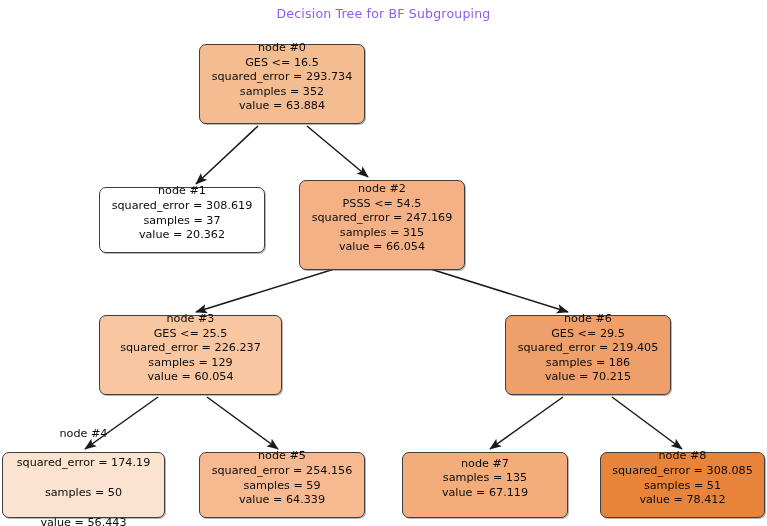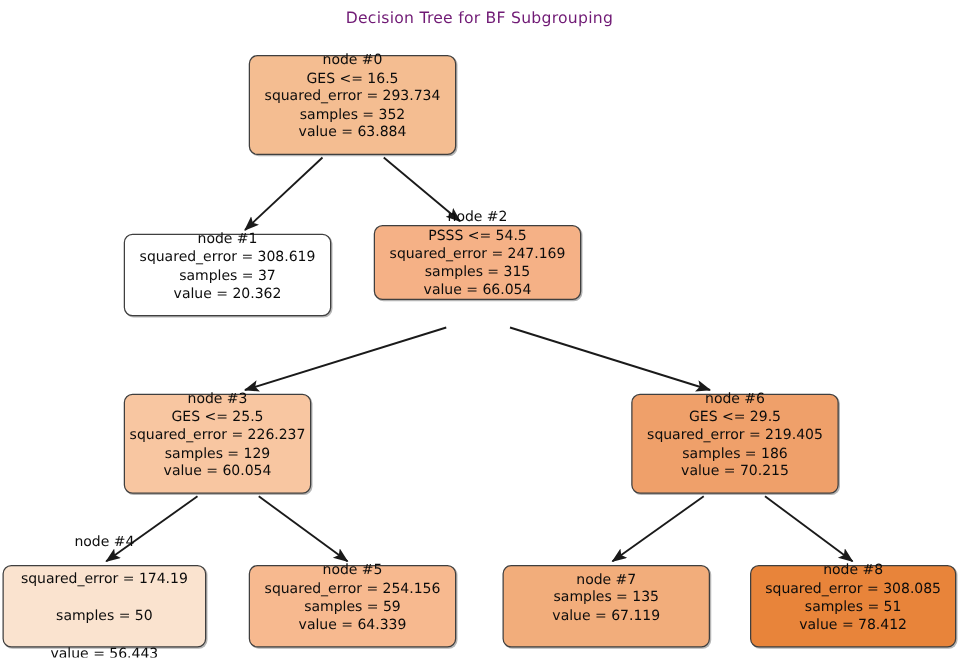--- a/index.html
+++ b/index.html
@@ -29,21 +29,21 @@
     height: 526px;
     z-index: 1;
   }
   .chart-title {
     position: absolute;
     left: 0;
     top: 6px;
     width: 767px;
     text-align: center;
     font-size: 12.5px;
-    color: #701a75;
+    color: #8b5cf6;
     letter-spacing: 0.2px;
     z-index: 3;
   }
   .node {
     position: absolute;
     box-sizing: border-box;
     border: 1.4px solid #3f3f3f;
     border-radius: 7px;
     z-index: 2;
     display: flex;
@@ -93,28 +93,28 @@
         <div class="node-line">squared_error = 293.734</div>
         <div class="node-line">samples = 352</div>
         <div class="node-line">value = 63.884</div>
       </div>
       <div class="node" style="left: 99px; top: 187px; width: 166px; height: 66px; background: rgb(255, 255, 255);">
         <div class="node-line">node #1</div>
         <div class="node-line">squared_error = 308.619</div>
         <div class="node-line">samples = 37</div>
         <div class="node-line">value = 20.362</div>
       </div>
-      <div class="node" style="left: 299px; top: 180px; width: 166px; height: 60px; background: rgb(245, 177, 134);">
+      <div class="node" style="left: 299px; top: 180px; width: 166px; height: 90px; background: rgb(245, 177, 134);">
         <div class="node-line">node #2</div>
         <div class="node-line">PSSS &lt;= 54.5</div>
         <div class="node-line">squared_error = 247.169</div>
         <div class="node-line">samples = 315</div>
         <div class="node-line">value = 66.054</div>
       </div>
-      <div class="node" style="left: 99px; top: 315px; width: 150px; height: 80px; background: rgb(248, 198, 161);">
+      <div class="node" style="left: 99px; top: 315px; width: 183px; height: 80px; background: rgb(248, 198, 161);">
         <div class="node-line">node #3</div>
         <div class="node-line">GES &lt;= 25.5</div>
         <div class="node-line">squared_error = 226.237</div>
         <div class="node-line">samples = 129</div>
         <div class="node-line">value = 60.054</div>
       </div>
       <div class="node" style="left: 505px; top: 315px; width: 166px; height: 80px; background: rgb(239, 160, 106);">
         <div class="node-line">node #6</div>
         <div class="node-line">GES &lt;= 29.5</div>
         <div class="node-line">squared_error = 219.405</div>

